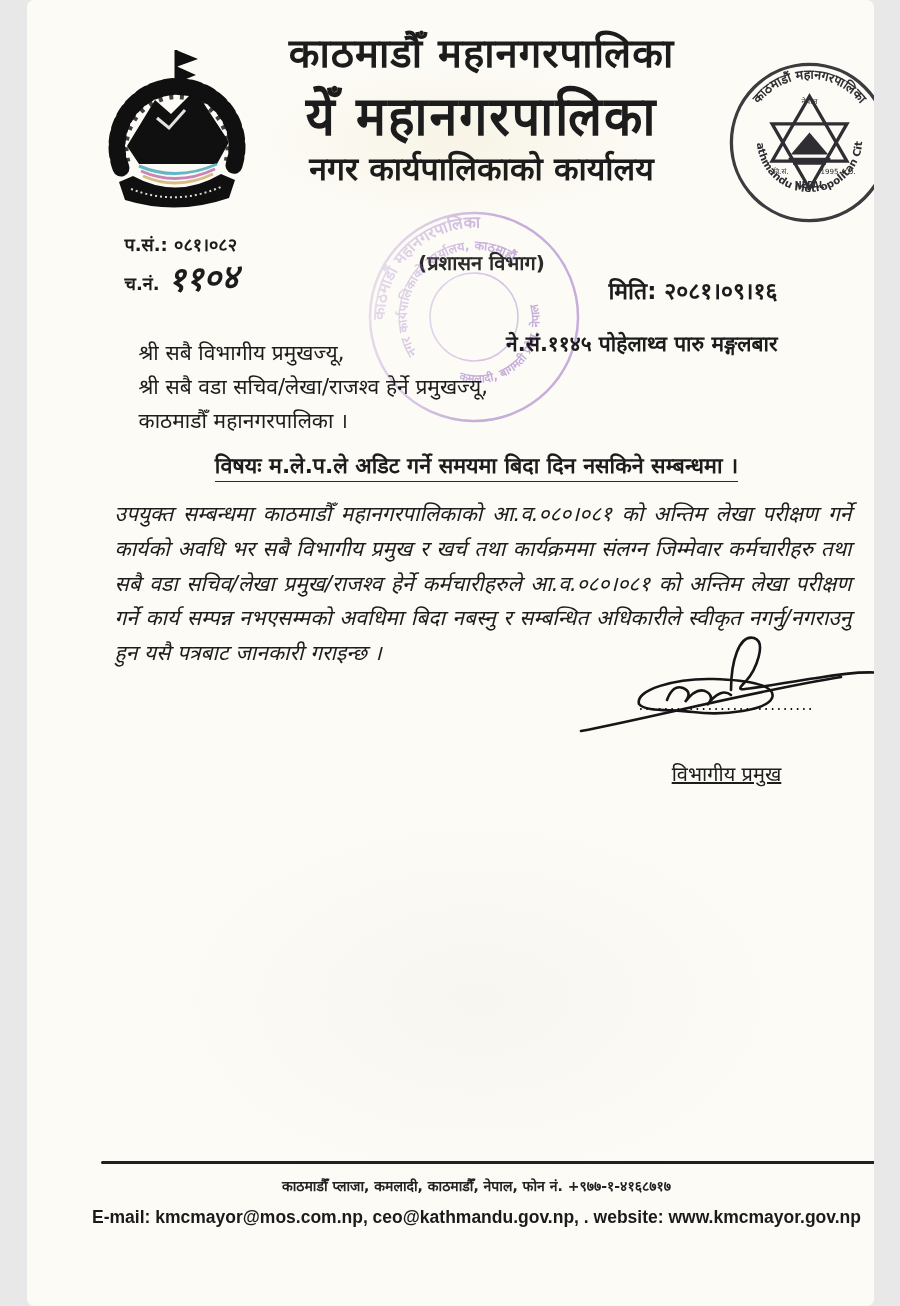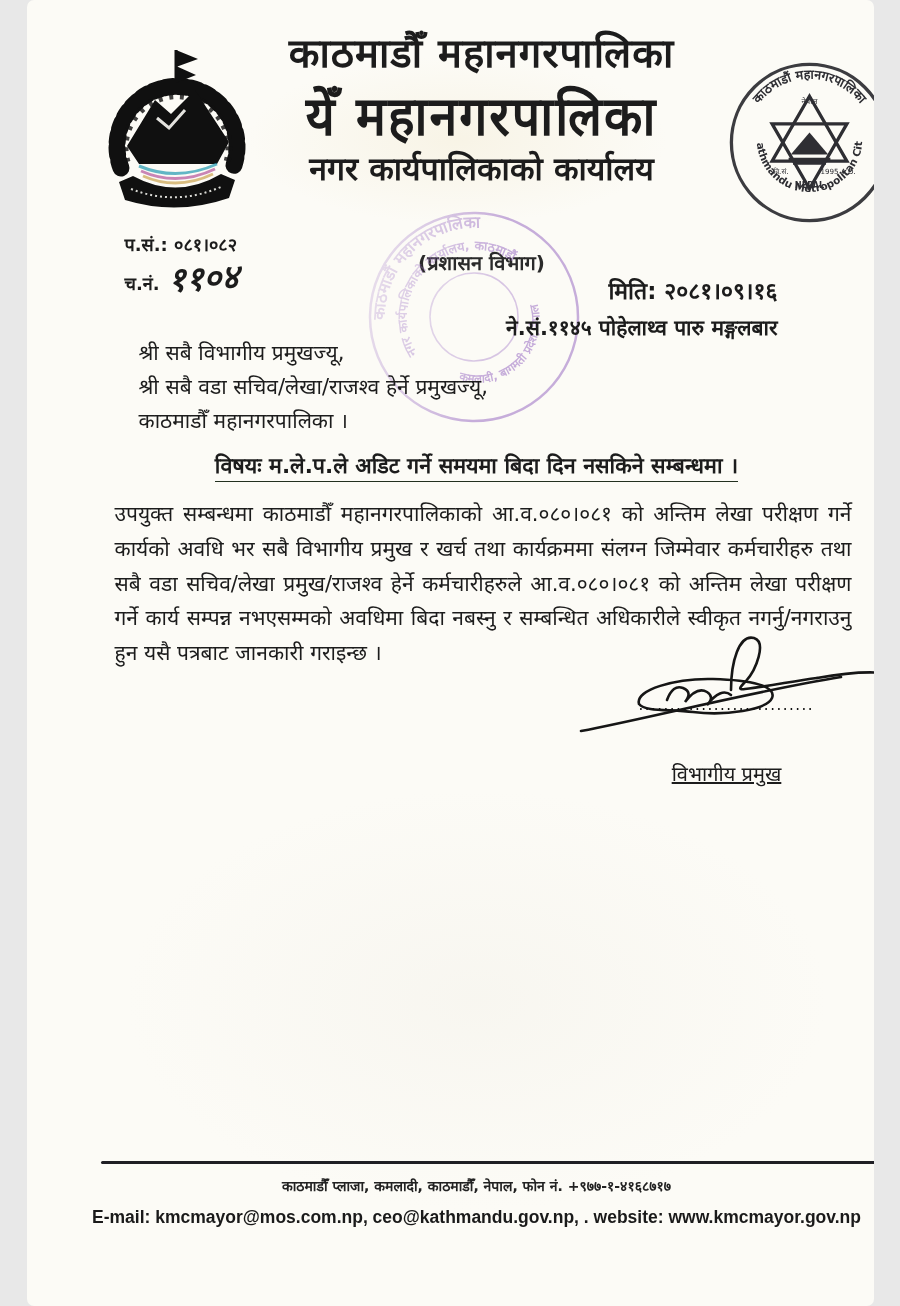--- a/index.html
+++ b/index.html
@@ -21,27 +21,27 @@
   .hdr2{left:140px;top:80px;width:630px;font-size:50px;font-weight:bold;
         font-family:"DejaVu Serif", serif;transform:scaleY(1.08);letter-spacing:2px;}
   .hdr3{left:140px;top:146px;width:630px;font-size:32px;font-weight:bold;}
   .hdr4{left:140px;top:186px;width:630px;font-size:26px;font-weight:bold;}
   .hdr5{left:140px;top:217px;width:630px;font-size:20px;font-weight:bold;color:#2a2a2a;margin-top:32px;}
   .refline{left:98px;top:232px;font-size:18px;font-weight:600;}
   .chalaniline{left:98px;top:254px;font-size:18px;font-weight:600;}
   .chalani-val{font-family:"DejaVu Serif", serif;font-style:italic;font-weight:bold;
                font-size:34px;display:inline-block;transform:rotate(-3deg);margin-left:2px;}
   .dateblock{right:96px;top:274px;width:420px;text-align:right;}
-  .dateline{font-size:23px;font-weight:600;margin-bottom:7px;}
+  .dateline{font-size:23px;font-weight:600;margin-bottom:23px;}
   .nsline{font-size:21px;font-weight:600;}
   .recipients{left:112px;top:336px;font-size:21px;line-height:34px;font-weight:500;}
   .subject{left:0;top:450px;width:900px;font-size:21.5px;font-weight:bold;}
   .subject span{border-bottom:1.6px solid #23301f;padding-bottom:3px;}
   .body-par{left:88px;top:497px;width:737px;font-size:21px;line-height:34.8px;
-            text-align:justify;font-weight:500;}
+            text-align:justify;font-weight:500;font-style:italic;}
   .sig-name{left:555px;top:727px;width:290px;font-size:20.5px;font-weight:600;}
   .sig-title{left:555px;top:760px;width:290px;font-size:20px;font-weight:500;text-decoration:underline;}
   .sig-dept{left:555px;top:792px;width:290px;font-size:20px;font-weight:500;}
   .sig-dots{left:612px;top:696px;font-size:15px;letter-spacing:1.5px;color:#111;}
   .footer-rule{left:74px;top:1161px;width:788px;height:3px;background:#1f1f24;border-radius:2px;}
   .footer-addr{left:0;top:1176px;width:900px;font-size:14px;font-weight:600;color:#222;}
   .footer-mail{left:0;top:1207px;width:900px;font-size:17.5px;font-weight:600;
                font-family:"Liberation Sans", sans-serif;color:#1a1a1a;}
   .stamp-wrap{left:330px;top:200px;width:235px;height:235px;opacity:.55;
               -webkit-mask-image:linear-gradient(100deg, rgba(0,0,0,.25), #000 55%);

